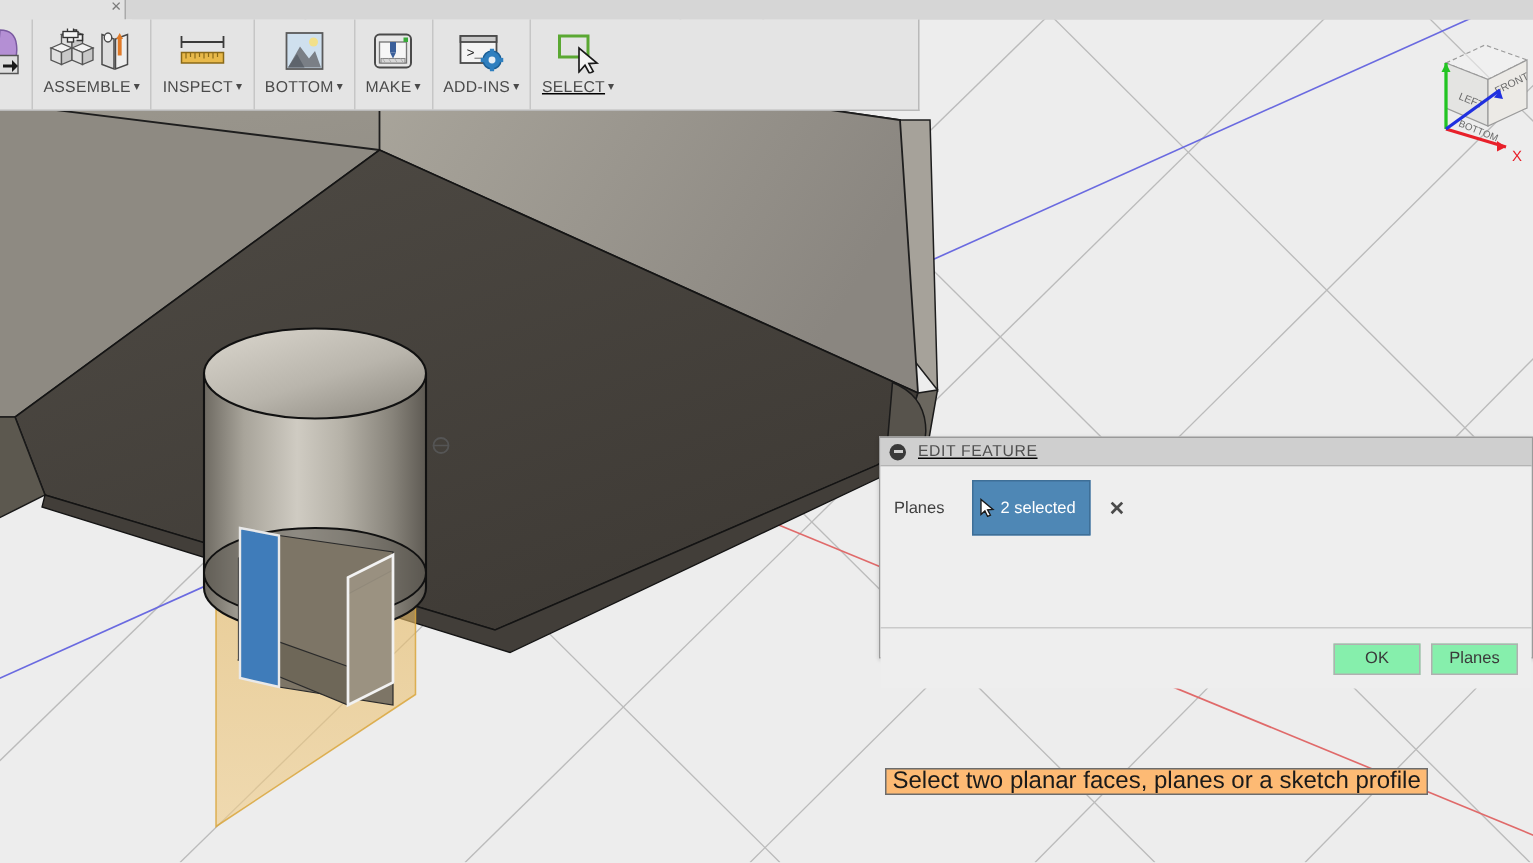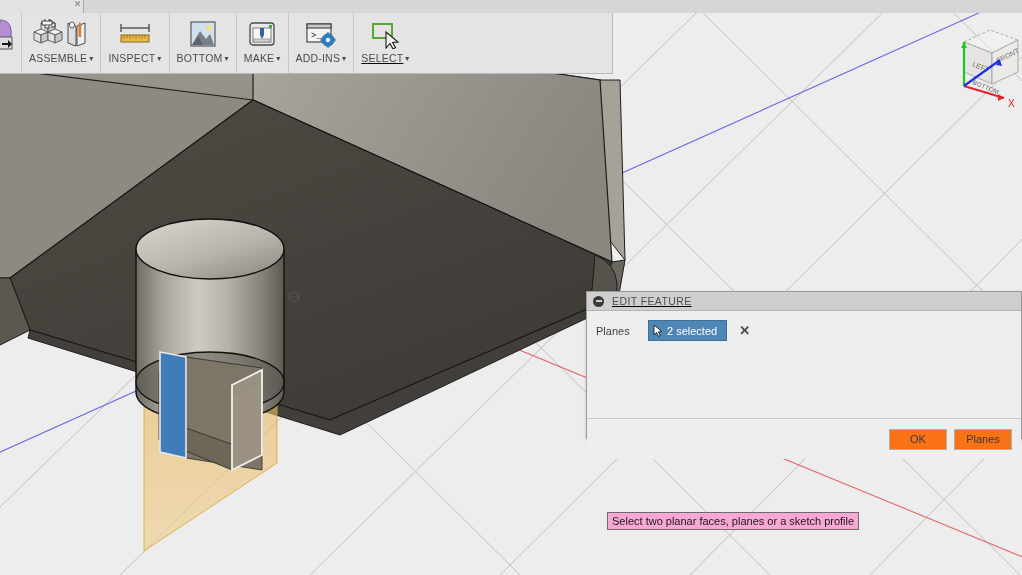--- a/index.html
+++ b/index.html
@@ -146,21 +146,21 @@
   }
   .row-planes {
     display: flex; align-items: center;
     padding: 9px 0 0 9px;
   }
   .row-label {
     font-size: 11px; color: #3f3f3f;
     width: 52px;
   }
   .sel-btn {
-    height: 21px;
+    height: 37px;
     background: #4e87b5;
     border: 1px solid #3e6f97;
     box-sizing: border-box;
     display: flex; align-items: center;
     padding: 0 9px 0 4px;
     color: #ffffff;
     font-size: 11px;
     cursor: default;
   }
   .sel-btn .cursor-ico { margin-right: 3px; display:flex; }
@@ -174,38 +174,38 @@
   }
   #dialog-footer {
     height: 40px;
     background: #eeeeee;
     display: flex; align-items: center; justify-content: flex-end;
     padding-right: 9px;
     box-sizing: border-box;
   }
   .dlg-btn {
     min-width: 58px; height: 21px;
-    background: #f97316;
+    background: #86efac;
     border: 1px solid #b0b0b0;
     box-sizing: border-box;
     font-size: 11px;
     color: #3a3a3a;
     display: flex; align-items: center; justify-content: center;
     margin-left: 7px;
     cursor: default;
   }
 
   
   #tooltip {
     position: absolute;
-    left: 607px; top: 512px;
-    background: #f9a8d4;
+    left: 590px; top: 512px;
+    background: #fdba74;
     border: 1px solid #6c6c6c;
     padding: 1px 4px;
-    font-size: 11px;
+    font-size: 16px;
     color: #1a1a1a;
     z-index: 55;
     white-space: nowrap;
     line-height: 14px;
   }
 
   
   #viewcube {
     position: absolute;
     right: 0px; top: 8px;

